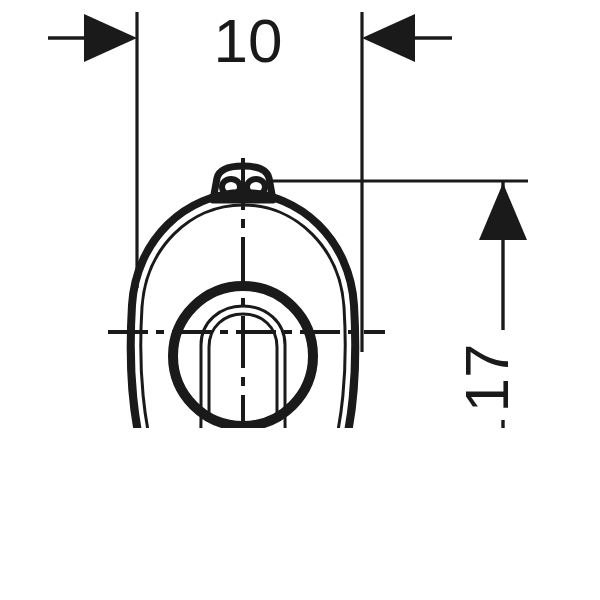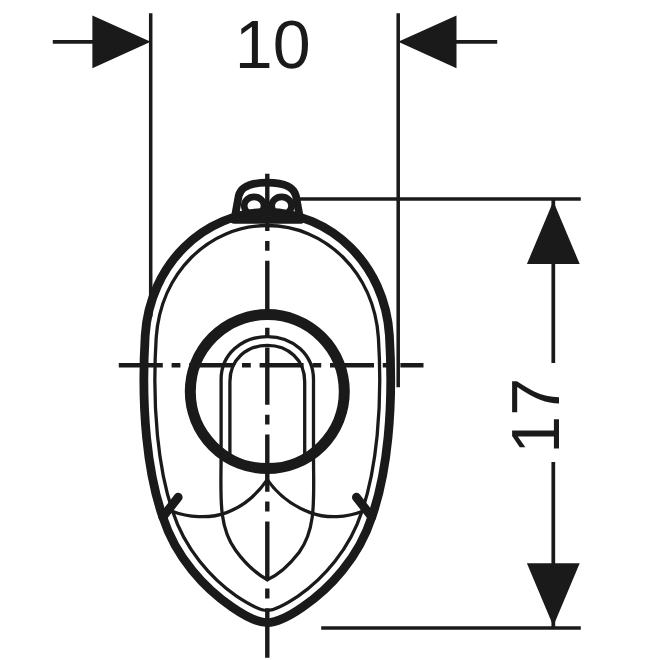--- a/index.html
+++ b/index.html
@@ -7,21 +7,21 @@
     margin: 0;
     padding: 0;
     background: #ffffff;
   }
   body {
     font-family: "Liberation Sans", sans-serif;
   }
   #drawing-root {
     position: relative;
     width: 600px;
-    height: 600px;
+    height: 428px;
     background: #737373;
     overflow: hidden;
   }
   #tech-svg {
     display: block;
     width: 600px;
     height: 600px;
   }
   .dim-text {
     font-family: "Liberation Sans", sans-serif;

